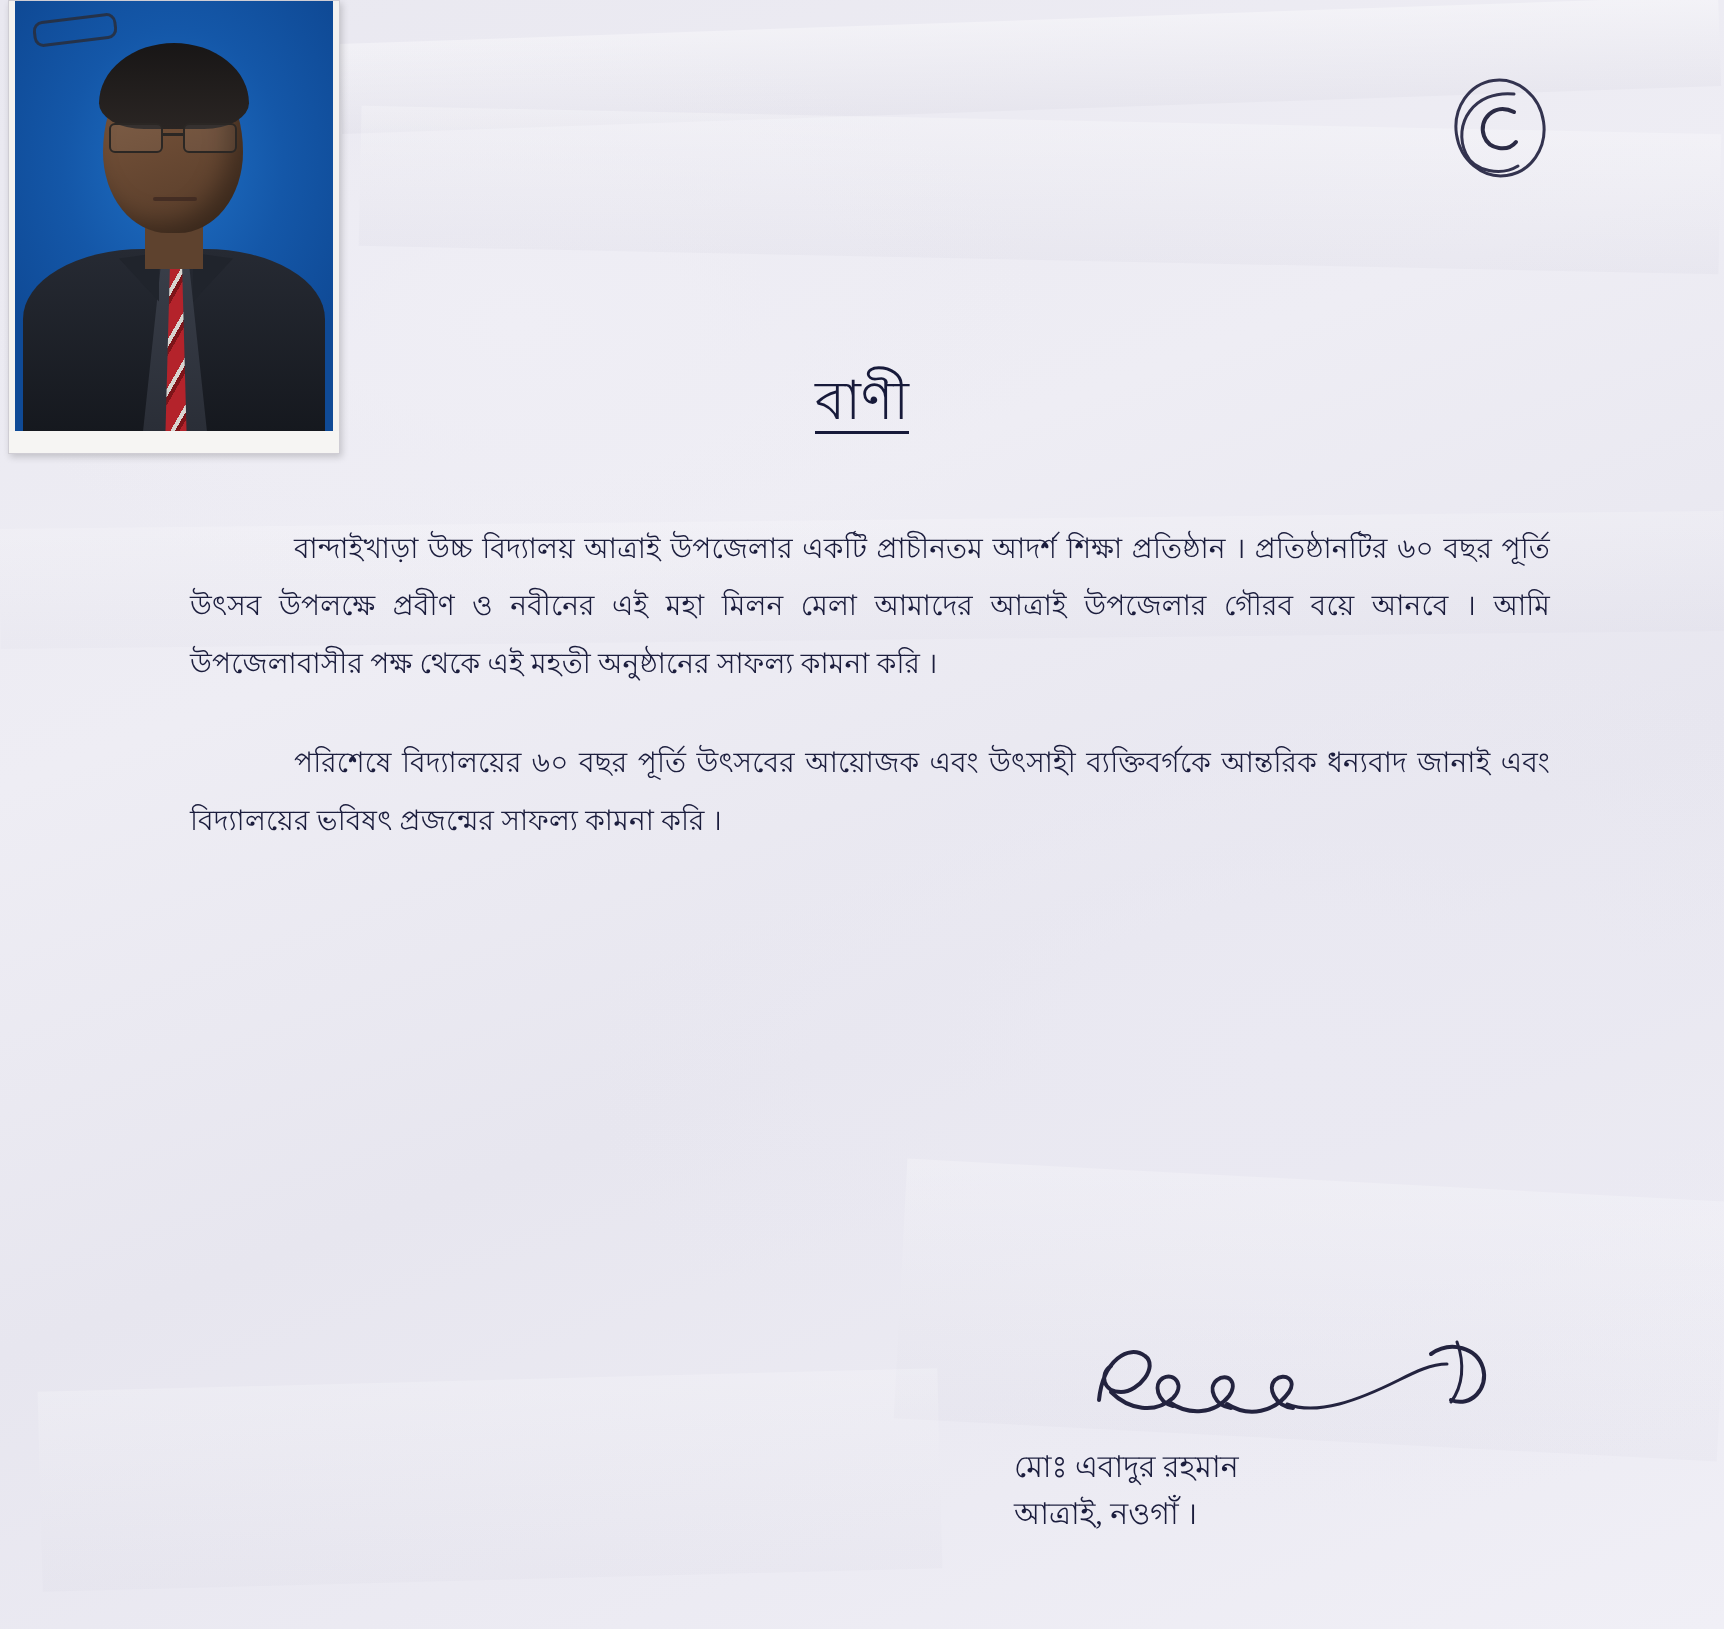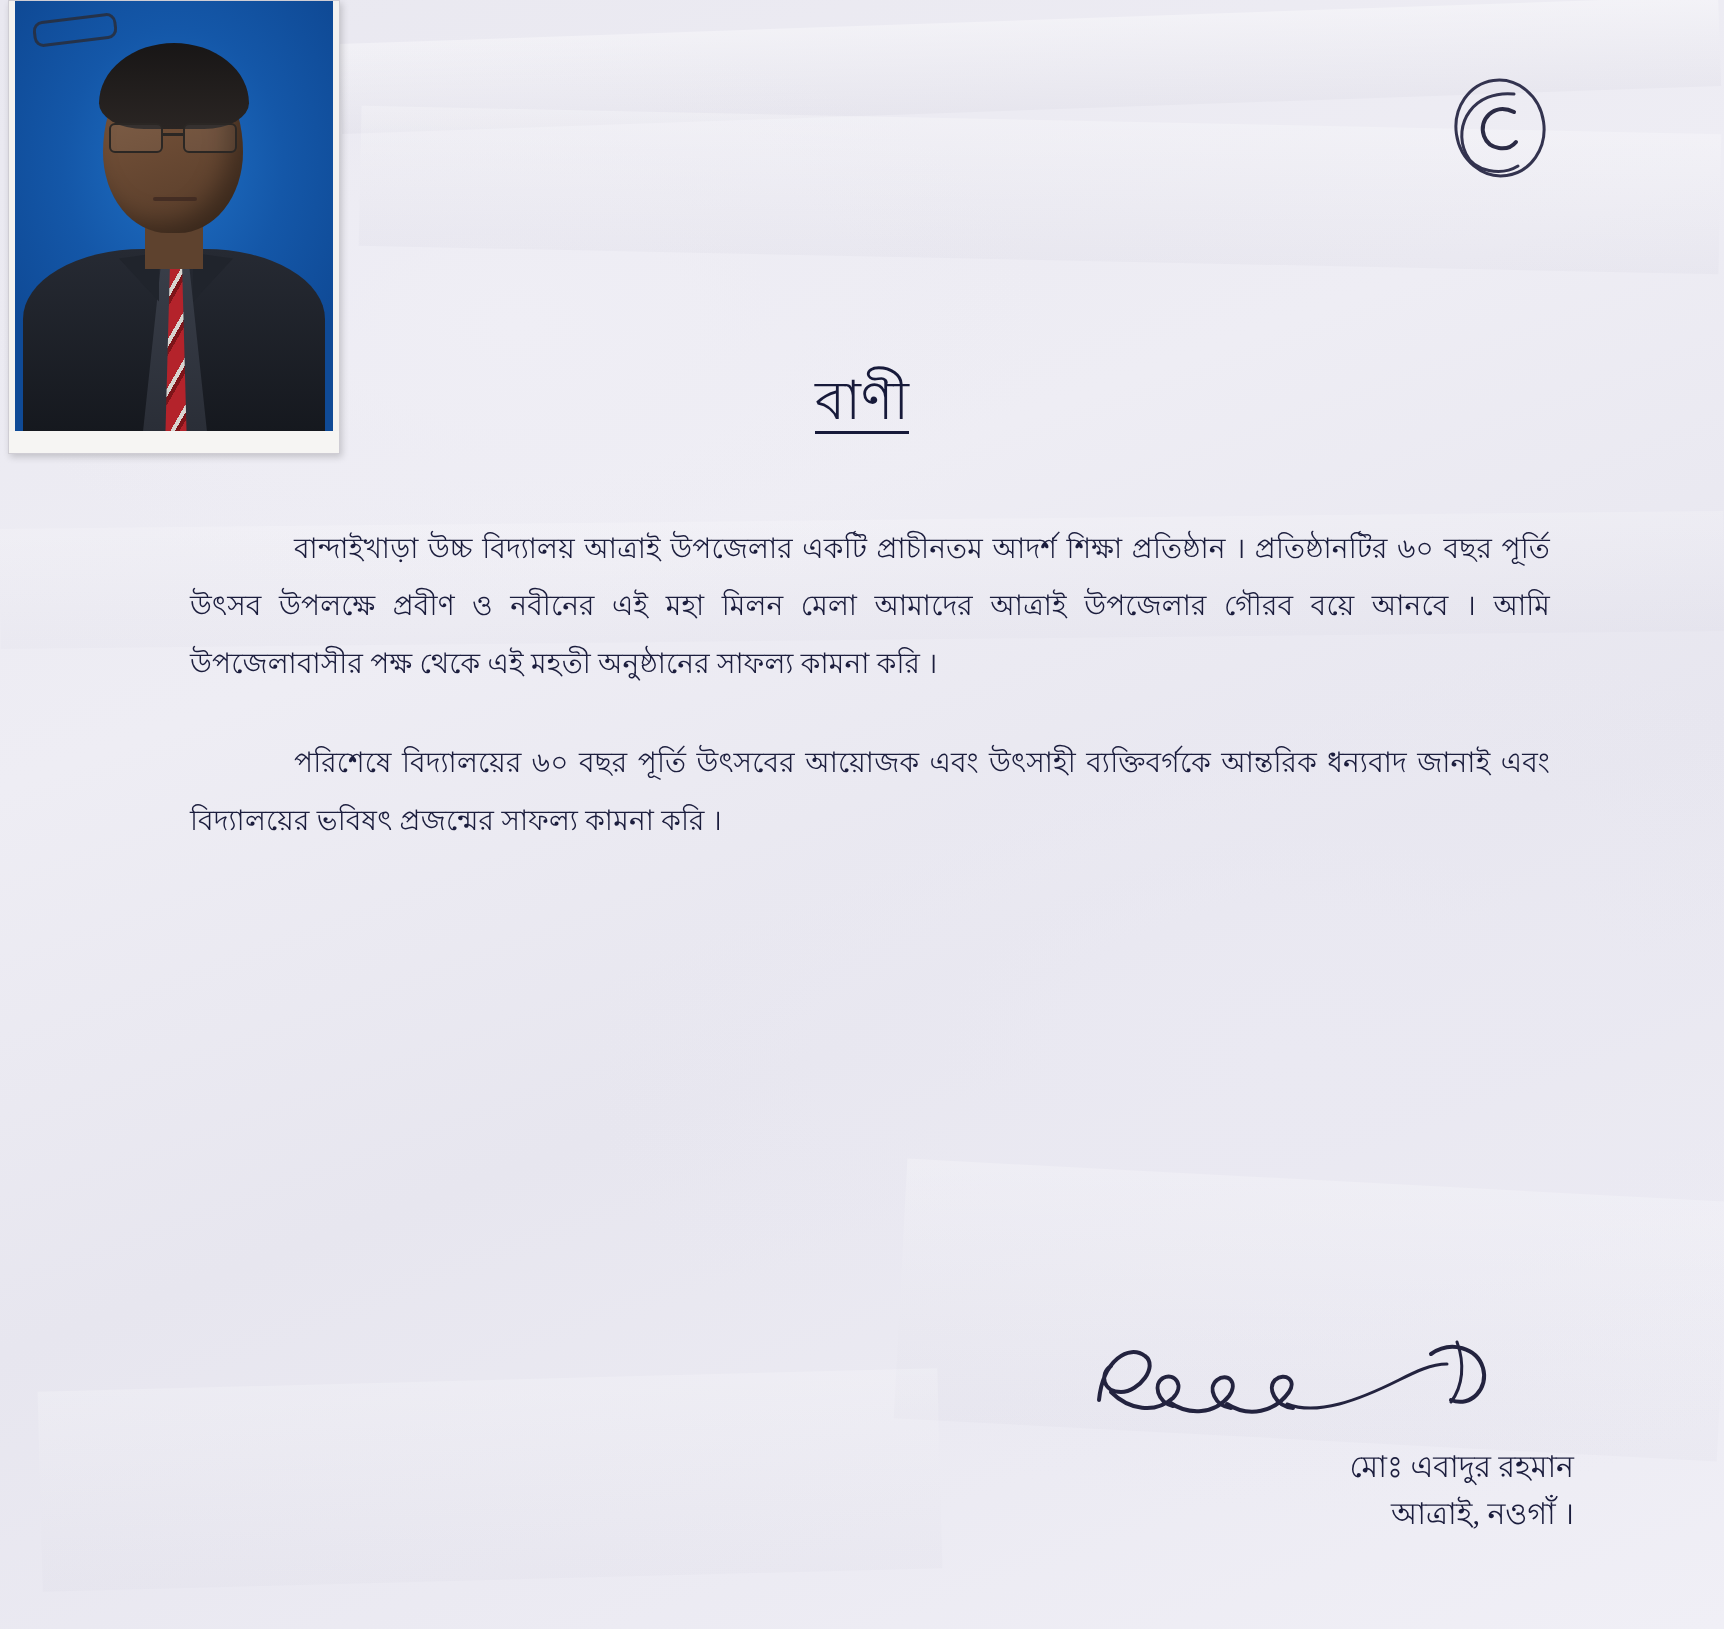--- a/index.html
+++ b/index.html
@@ -194,21 +194,21 @@
     text-indent: 104px;
   }
   #body-text p:last-child { margin-bottom: 0; }
 
   
   #signature-block {
     position: absolute;
     right: 150px;
     top: 1330px;
     width: 560px;
-    text-align: right;
+    text-align: left;
     color: #1b1d3d;
   }
   #signature-block .sig-svg {
     display: block;
     margin: 0 auto 4px auto;
   }
   #signature-block .line {
     font-size: 30px;
     line-height: 1.55;
   }

